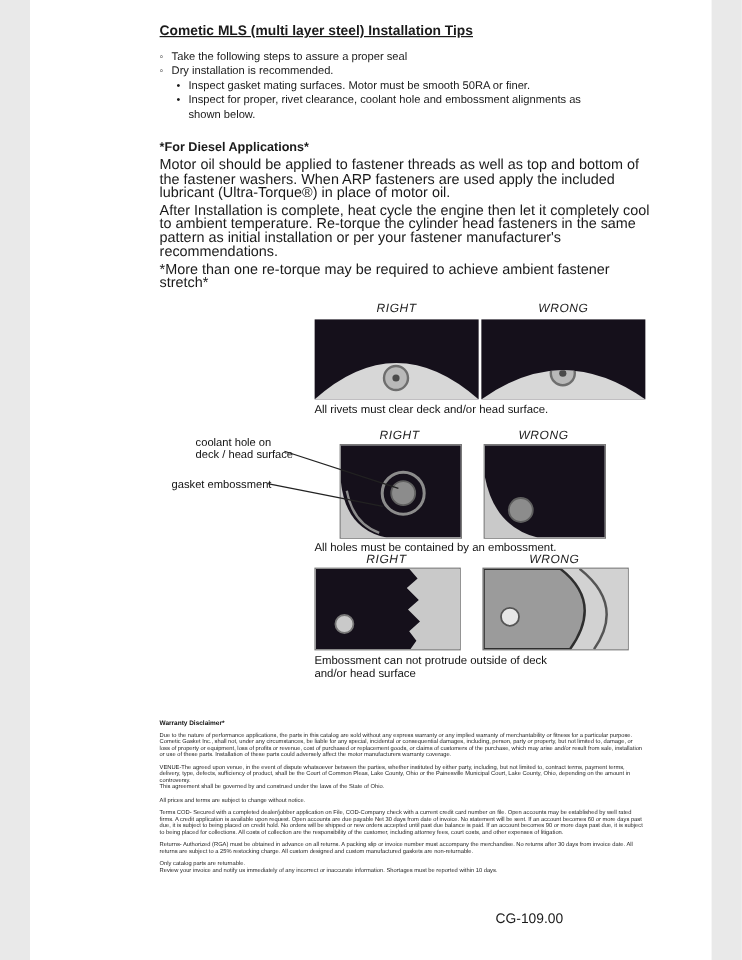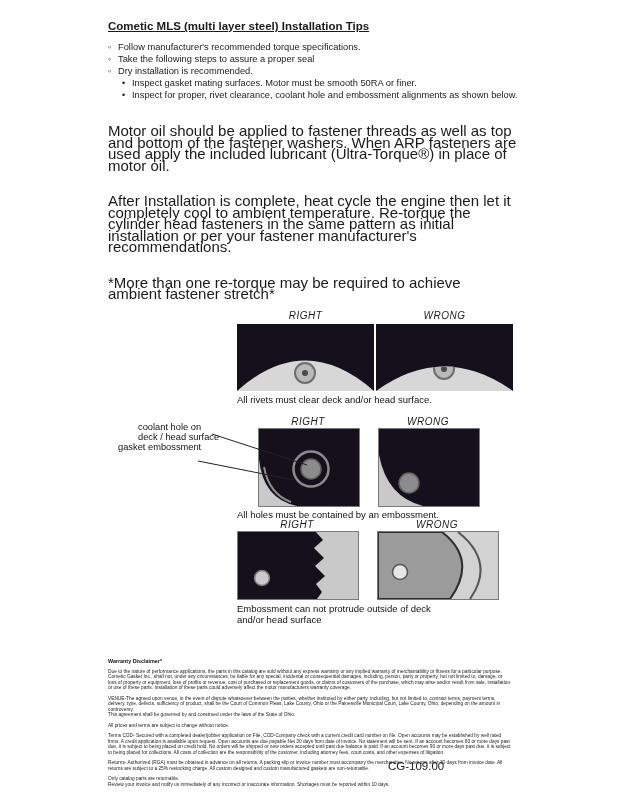--- a/index.html
+++ b/index.html
@@ -1,19 +1,19 @@
 <!DOCTYPE html>
 <html><head>
 <meta charset="utf-8">
 <style>
   * { margin:0; padding:0; box-sizing:border-box; }
   html,body { background:#e9e9e9; }
   .page {
     position:relative;
-    width:618px; height:800px;
+    width:568px; height:800px;
     margin:0 auto;
     background:#ffffff;
     font-family:"Liberation Sans", sans-serif;
     color:#1a1a1a;
     overflow:hidden;
   }
   .content { padding:20px 96px 0 108px; }
 
   .title {
     font-size:11.5px; font-weight:bold;
@@ -25,22 +25,22 @@
   .tips li { line-height:12px; position:relative; padding-left:10px; }
   .tips li.lvl1::before { content:"◦"; position:absolute; left:0; top:0; font-size:9px; }
   .tips li.lvl2 { margin-left:14px; }
   .tips li.lvl2::before { content:"•"; position:absolute; left:0; top:0; font-size:9px; }
 
   .diesel-heading {
     margin-top:16px;
     font-size:10.5px; font-weight:bold;
   }
   .para {
-    margin-top:24px;
-    font-size:15px; line-height:11.5px;
+    margin-top:3px;
+    font-size:12px; line-height:11.5px;
     width:410px;
   }
 
   .diagrams { position:relative; height:318px; margin-top:10px; width:412px; }
   .dg-label {
     position:absolute;
     font-size:10px; color:#1c1c1c; letter-spacing:0.5px;
     text-align:center;
     font-style:italic;
   }
@@ -73,27 +73,27 @@
 </style>
 </head>
 <body>
 
 <div class="page">
   <div class="content">
 
     <h1 class="title">Cometic MLS (multi layer steel) Installation Tips</h1>
 
     <ul class="tips">
-      <li class="lvl1">Follow manufacturer's recommended torque specifications.</li>
       <li class="lvl1">Take the following steps to assure a proper seal</li>
       <li class="lvl1">Dry installation is recommended.</li>
       <li class="lvl2">Inspect gasket mating surfaces.  Motor must be smooth 50RA or finer.</li>
       <li class="lvl2">Inspect for proper, rivet clearance, coolant hole and embossment alignments as shown below.</li>
     </ul>
 
+    <h2 class="diesel-heading">*For Diesel Applications*</h2>
     <p class="para">Motor oil should be applied to fastener threads as well as top and bottom of the fastener washers. When ARP fasteners are used apply the included lubricant (Ultra-Torque®) in place of motor oil.</p>
     <p class="para">After Installation is complete, heat cycle the engine then let it completely cool to ambient temperature. Re-torque the cylinder head fasteners in the same pattern as initial installation or per your fastener manufacturer's recommendations.</p>
     <p class="para">*More than one re-torque may be required to achieve ambient fastener stretch*</p>
 
     <div class="diagrams">
 
       <div class="dg-label" style="left:129px; top:0; width:137px;">RIGHT</div>
       <div class="dg-label" style="left:268px; top:0; width:137px;">WRONG</div>
 
       <div class="dg-box" style="left:129px; top:14px;">
@@ -120,21 +120,21 @@
         </svg>
       </div>
 
       <div class="dg-caption" style="left:129px; top:84px;text-align:center;">All rivets must clear deck and/or head surface.</div>
 
       <div class="dg-label" style="left:150px; top:106px; width:100px;">RIGHT</div>
       <div class="dg-label" style="left:270px; top:106px; width:100px;">WRONG</div>
 
       <div class="pointer-label prewrap" style="left:30px; top:112px;">coolant hole on
 deck / head surface</div>
-      <div class="pointer-label" style="left:10px; top:132px;">gasket embossment</div>
+      <div class="pointer-label" style="left:10px; top:147px;">gasket embossment</div>
 
       <div class="dg-box bordered" style="left:150px; top:118px;">
         <svg width="100" height="77" viewBox="0 0 100 77">
           <rect width="100" height="77" fill="#c9c9c9"></rect>
           <path d="M0,0 H100 V77 H38 Q4,70 0,30 Z" fill="#15101b"></path>
           <path d="M32,73 Q10,65 5,38" fill="none" stroke="#8c8c8c" stroke-width="2"></path>
           <circle cx="52" cy="40" r="17.5" fill="none" stroke="#8c8c8c" stroke-width="2.5"></circle>
           <circle cx="52" cy="40" r="10" fill="#8c8c8c" stroke="#5f5f5f" stroke-width="1.5"></circle>
         </svg>
       </div>

